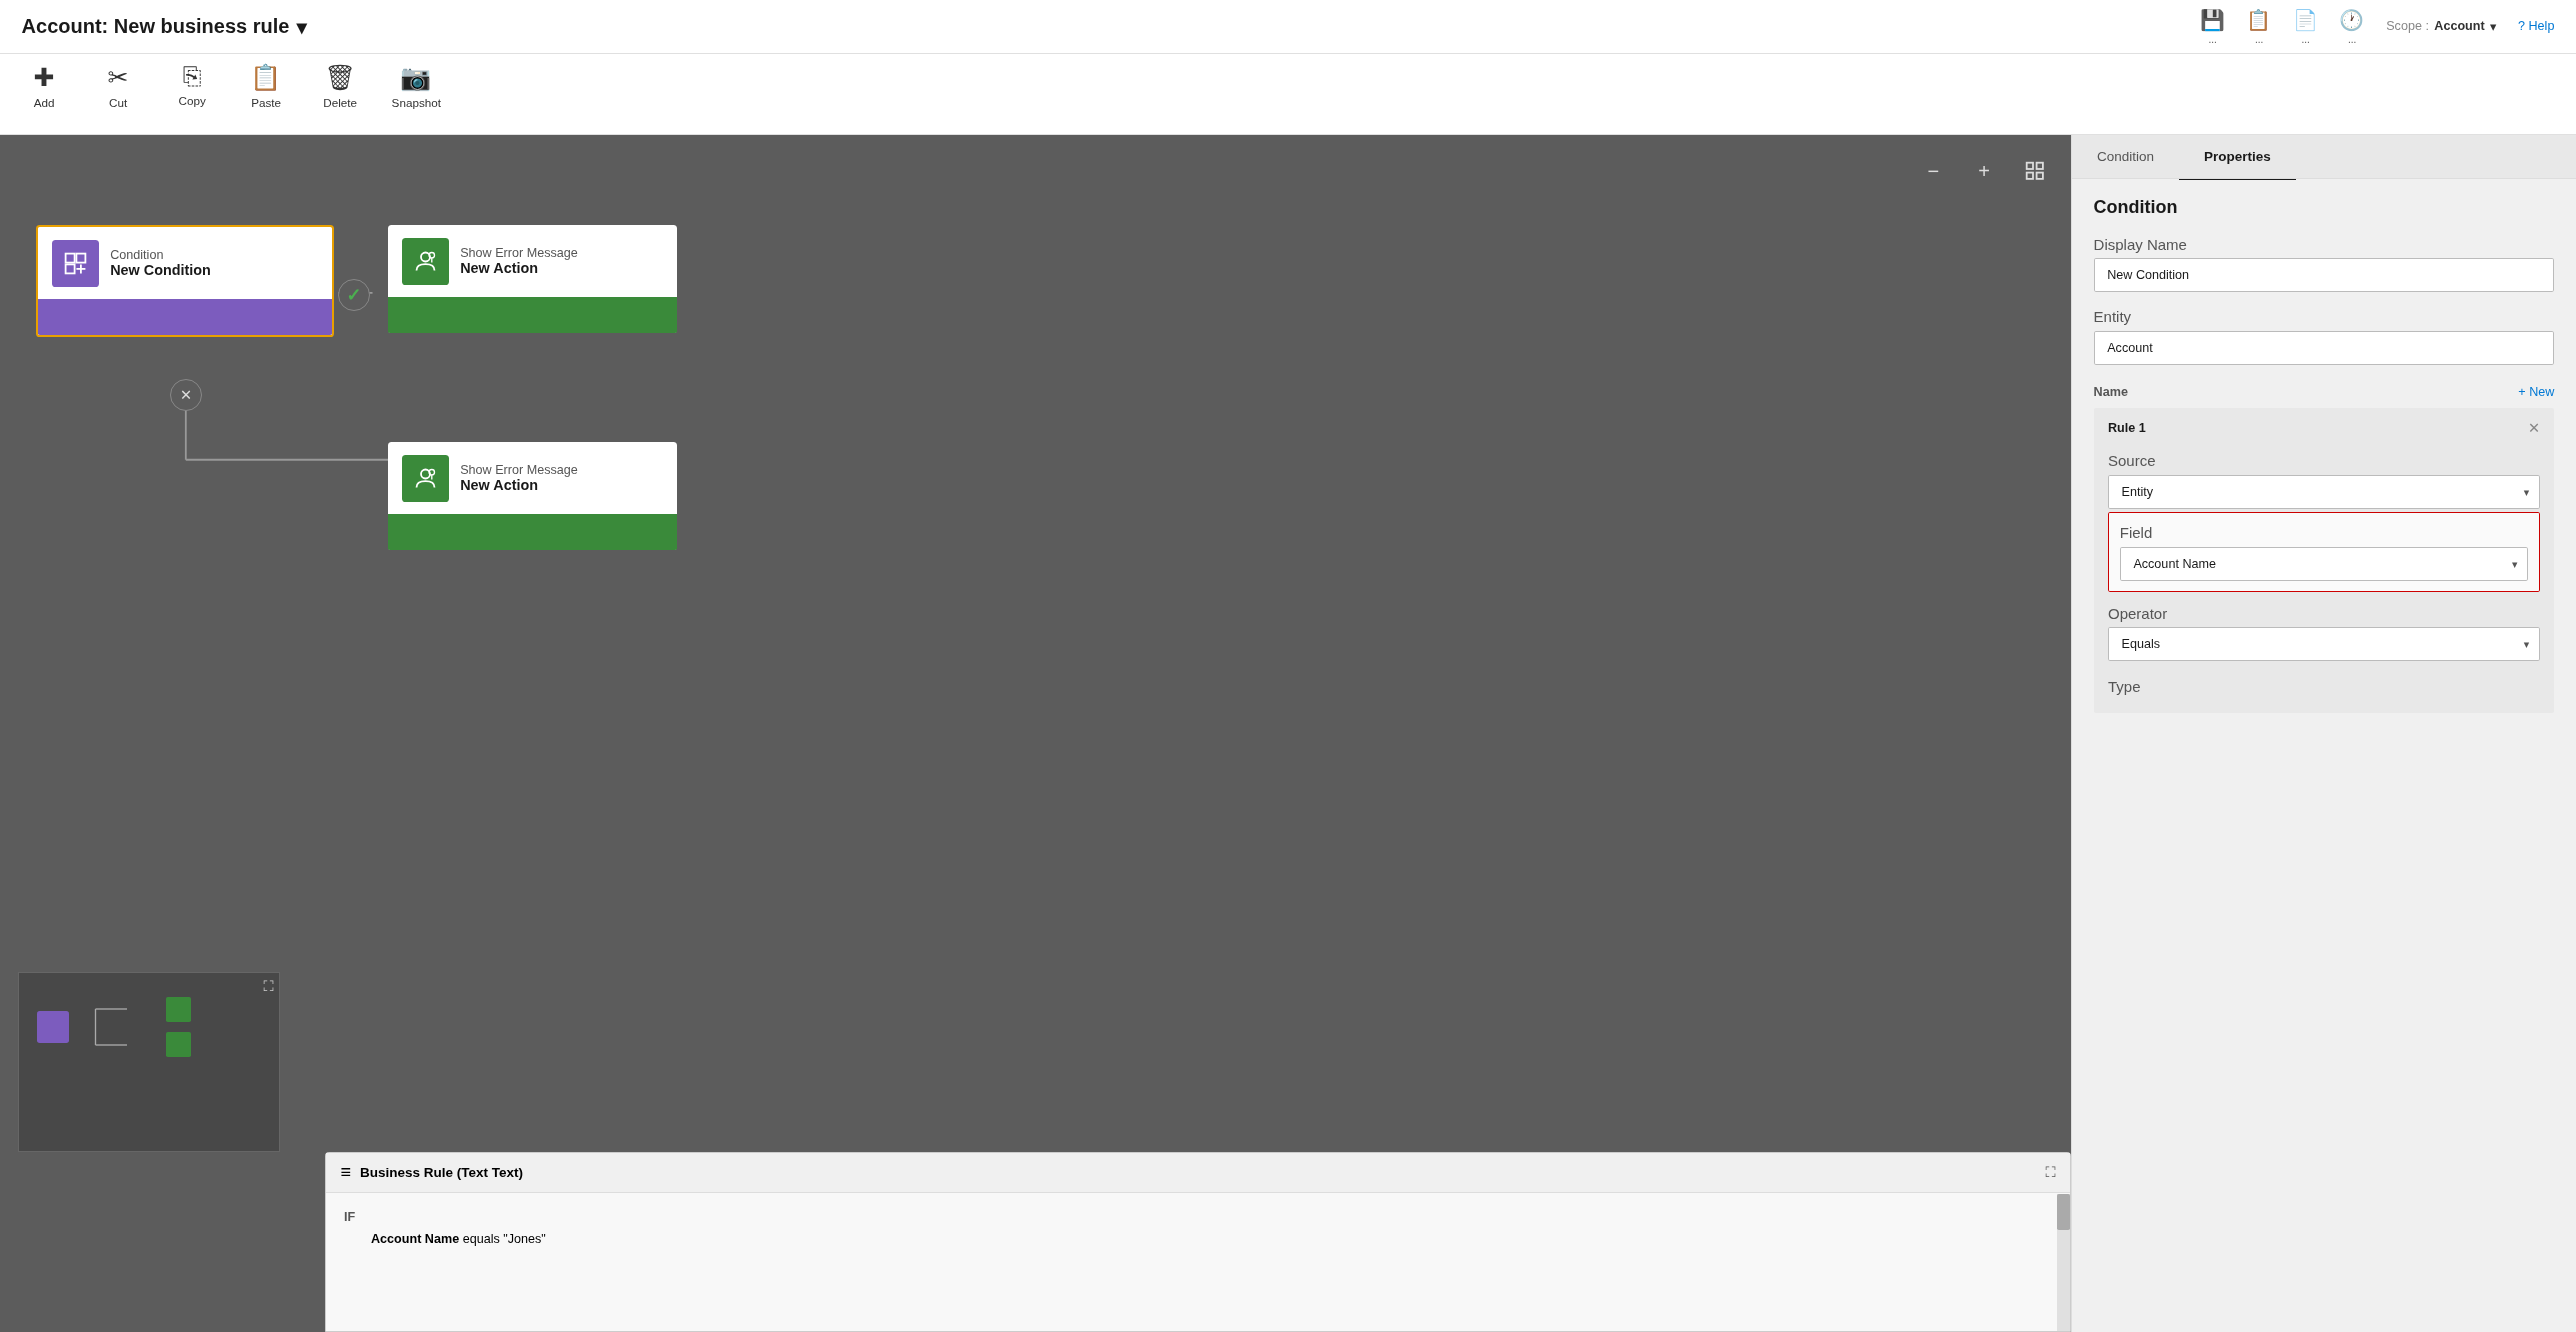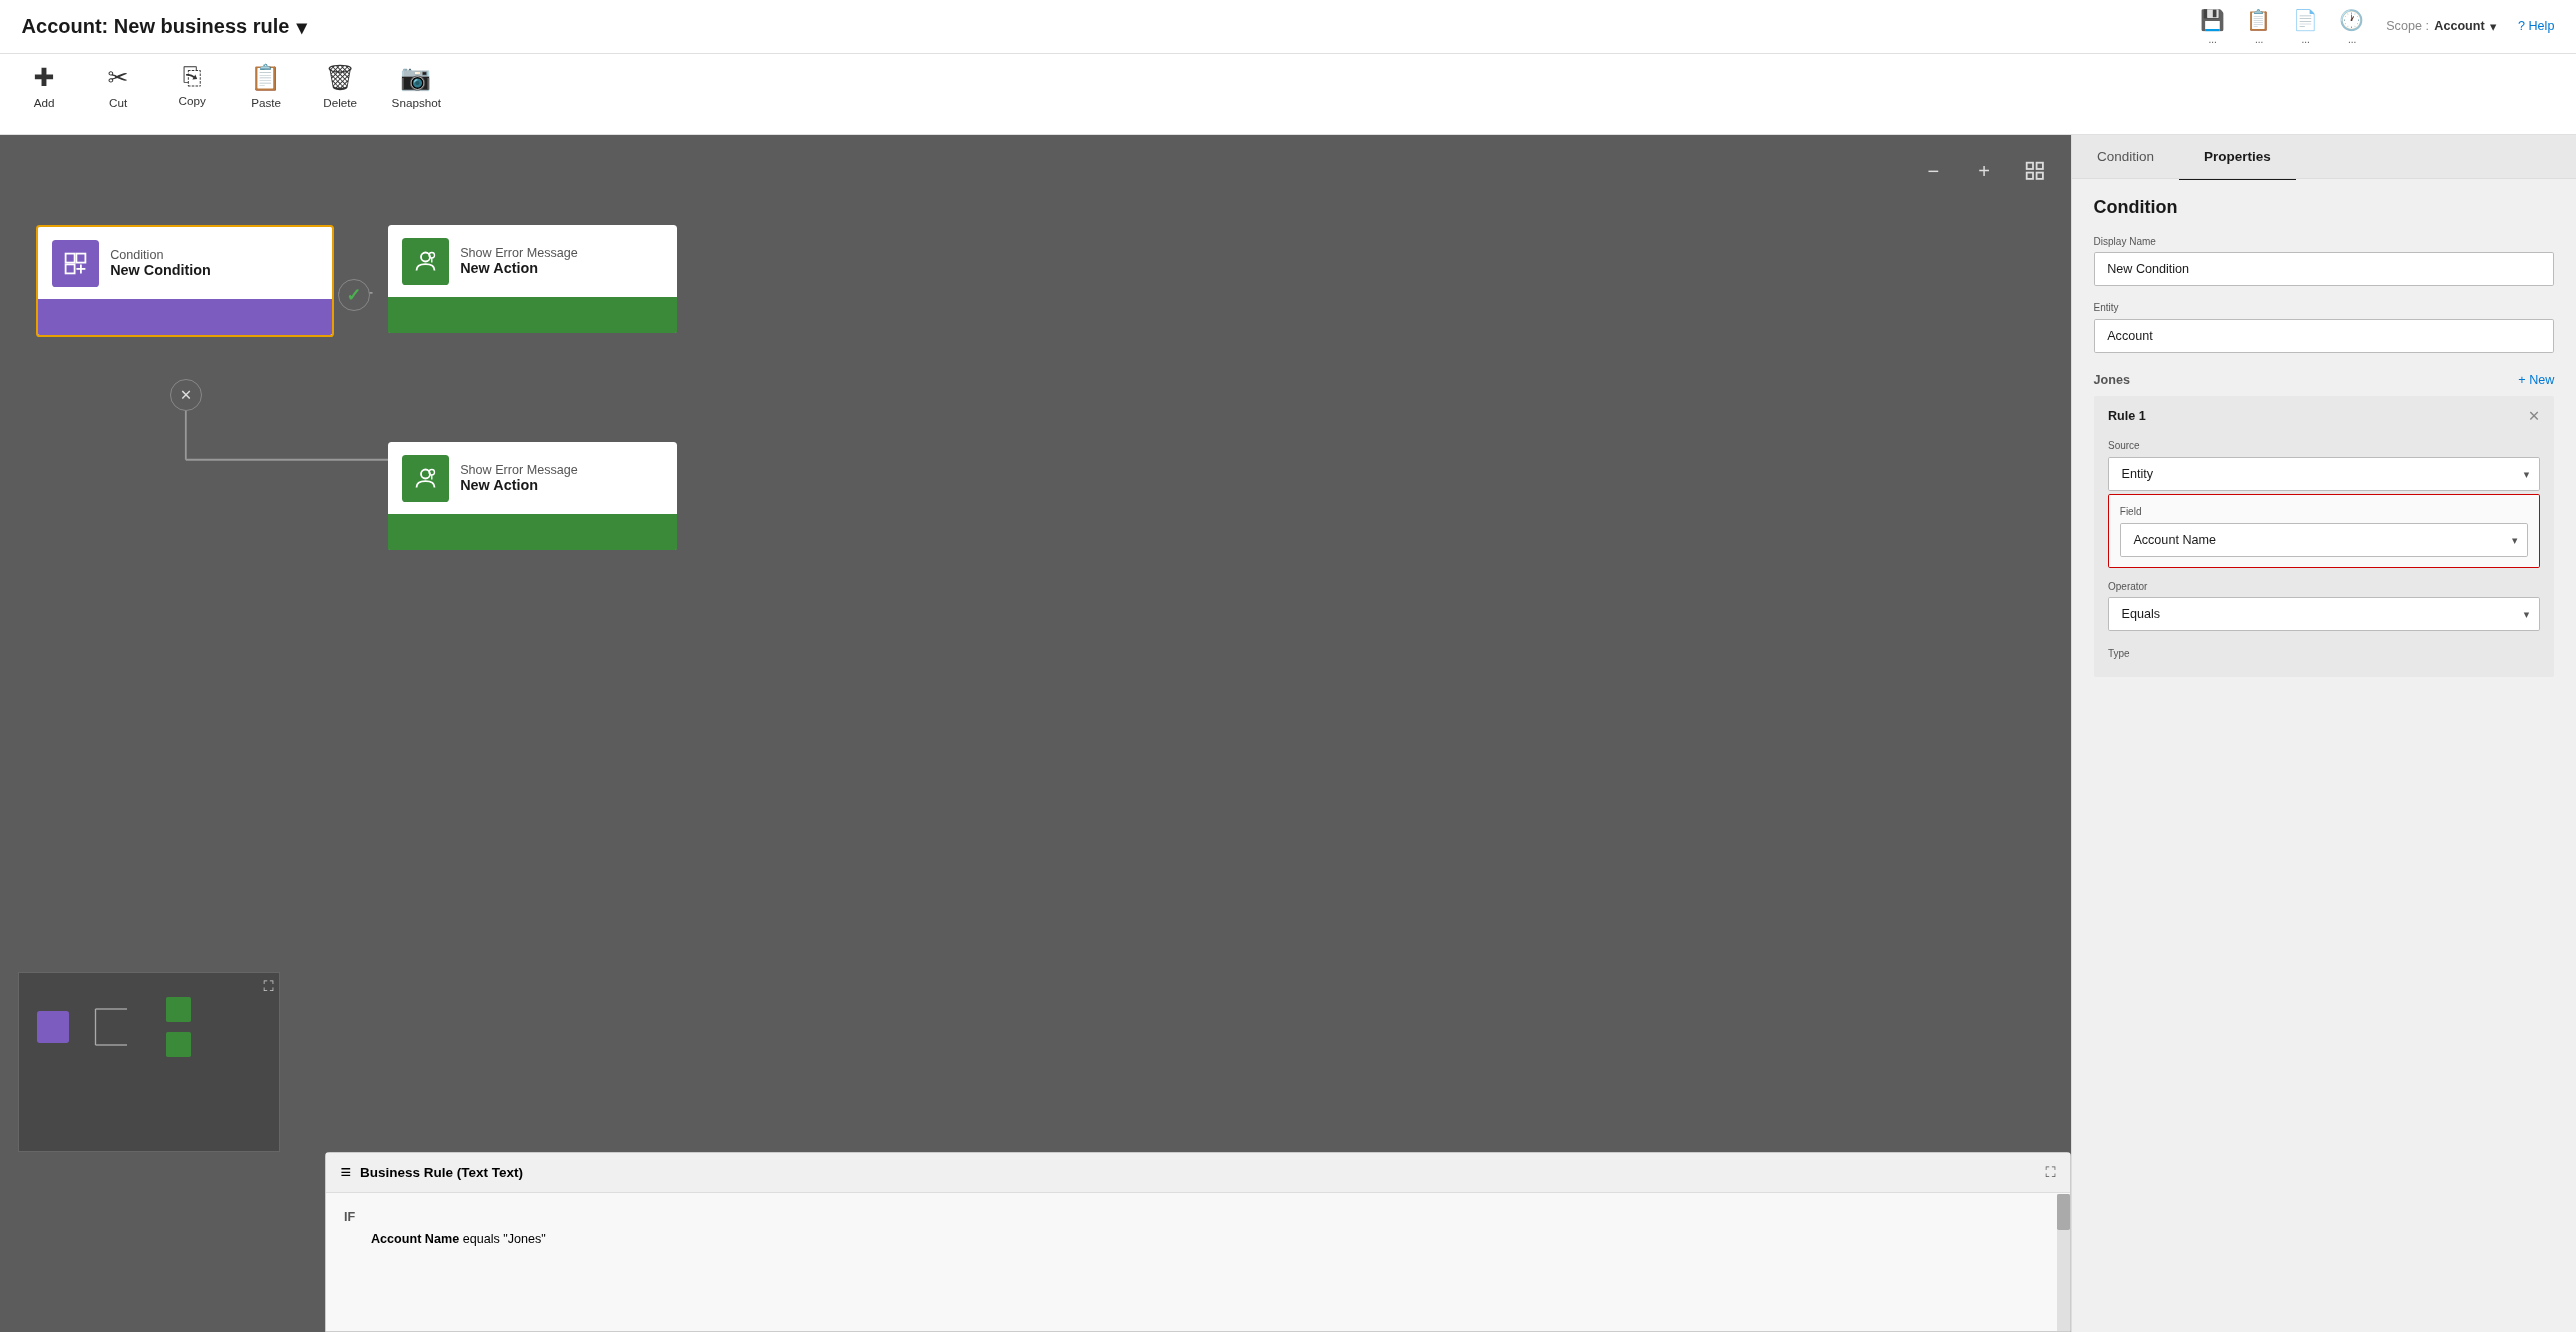--- a/index.html
+++ b/index.html
@@ -130,21 +130,21 @@
     .panel-tabs {
       display: flex; border-bottom: 1.8px solid #ddd; background: #e8e8e8;
     }
     .panel-tab {
       padding: 14.4px 25px; font-size: 13.5px; cursor: pointer; color: #555; border-bottom: 1.8px solid transparent; margin-bottom: -1.8px;
     }
     .panel-tab.active { color: #1a1a1a; font-weight: 600; border-bottom: 1.8px solid #1a1a1a; }
     .panel-content { padding: 18px 21.6px; flex: 1; overflow-y: auto; }
 
     .panel-section-title { font-size: 18px; font-weight: 600; color: #1a1a1a; margin-bottom: 18px; }
-    .panel-field-label { font-size: 10px; color: #555; margin-bottom: 5.4px; margin-top: 16px; }
+    .panel-field-label { font-size: 15px; color: #555; margin-bottom: 5.4px; margin-top: 16px; }
     .panel-input {
       width: 100%; padding: 9px 12.6px; border: 0.9px solid #bbb; background: #fff;
       font-size: 12.6px; color: #1a1a1a; border-radius: 1.8px; outline: none;
     }
 
     .rules-header { display: flex; align-items: center; justify-content: space-between; margin-top: 20px; margin-bottom: 9px; }
     .rules-label { font-size: 12.6px; color: #555; font-weight: 600; }
     .rules-new { font-size: 12.6px; color: #0078d4; cursor: pointer; text-align: center; }
 
     .rule-card { background: #e8e8e8; border-radius: 1.8px; padding: 12.6px 14.4px; }
@@ -379,21 +379,21 @@
       
       <div class="panel-field-label">Display Name</div>
       <input class="panel-input" type="text" value="New Condition" style="">
 
       
       <div class="panel-field-label">Entity</div>
       <input class="panel-input" type="text" value="Account" style="">
 
       
       <div class="rules-header">
-        <span class="rules-label">Jones</span>
+        <span class="rules-label">Name</span>
         <span class="rules-new">+ New</span>
       </div>
 
       
       <div class="rule-card">
         <div class="rule-card-header">
           <span class="rule-card-title">Rule 1</span>
           <span class="rule-card-close">✕</span>
         </div>
 

